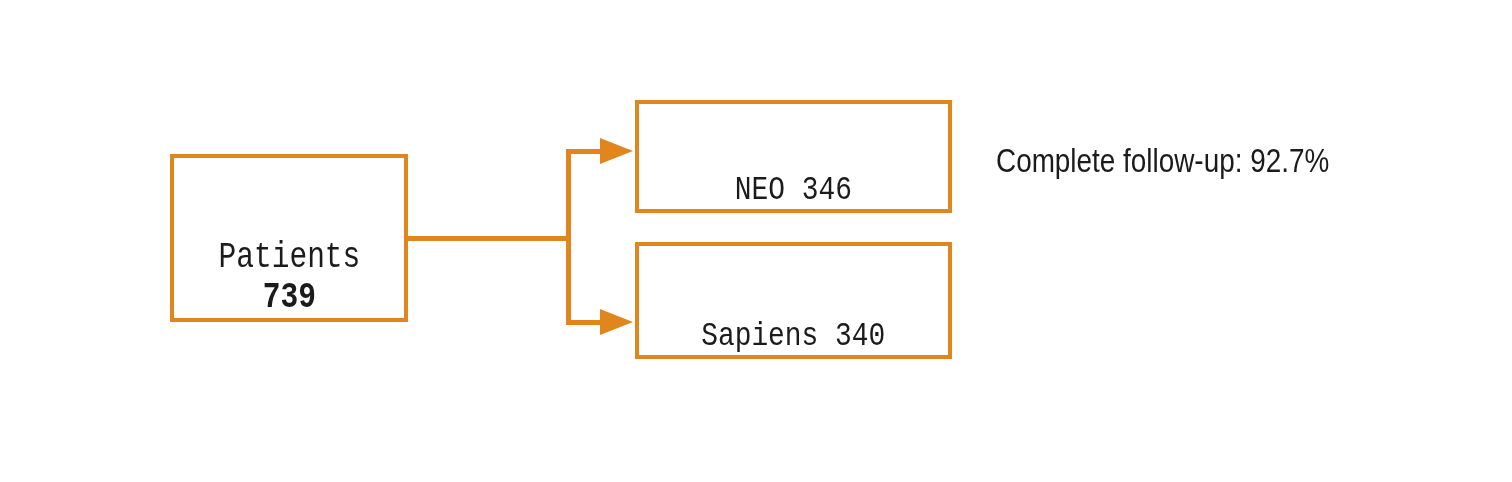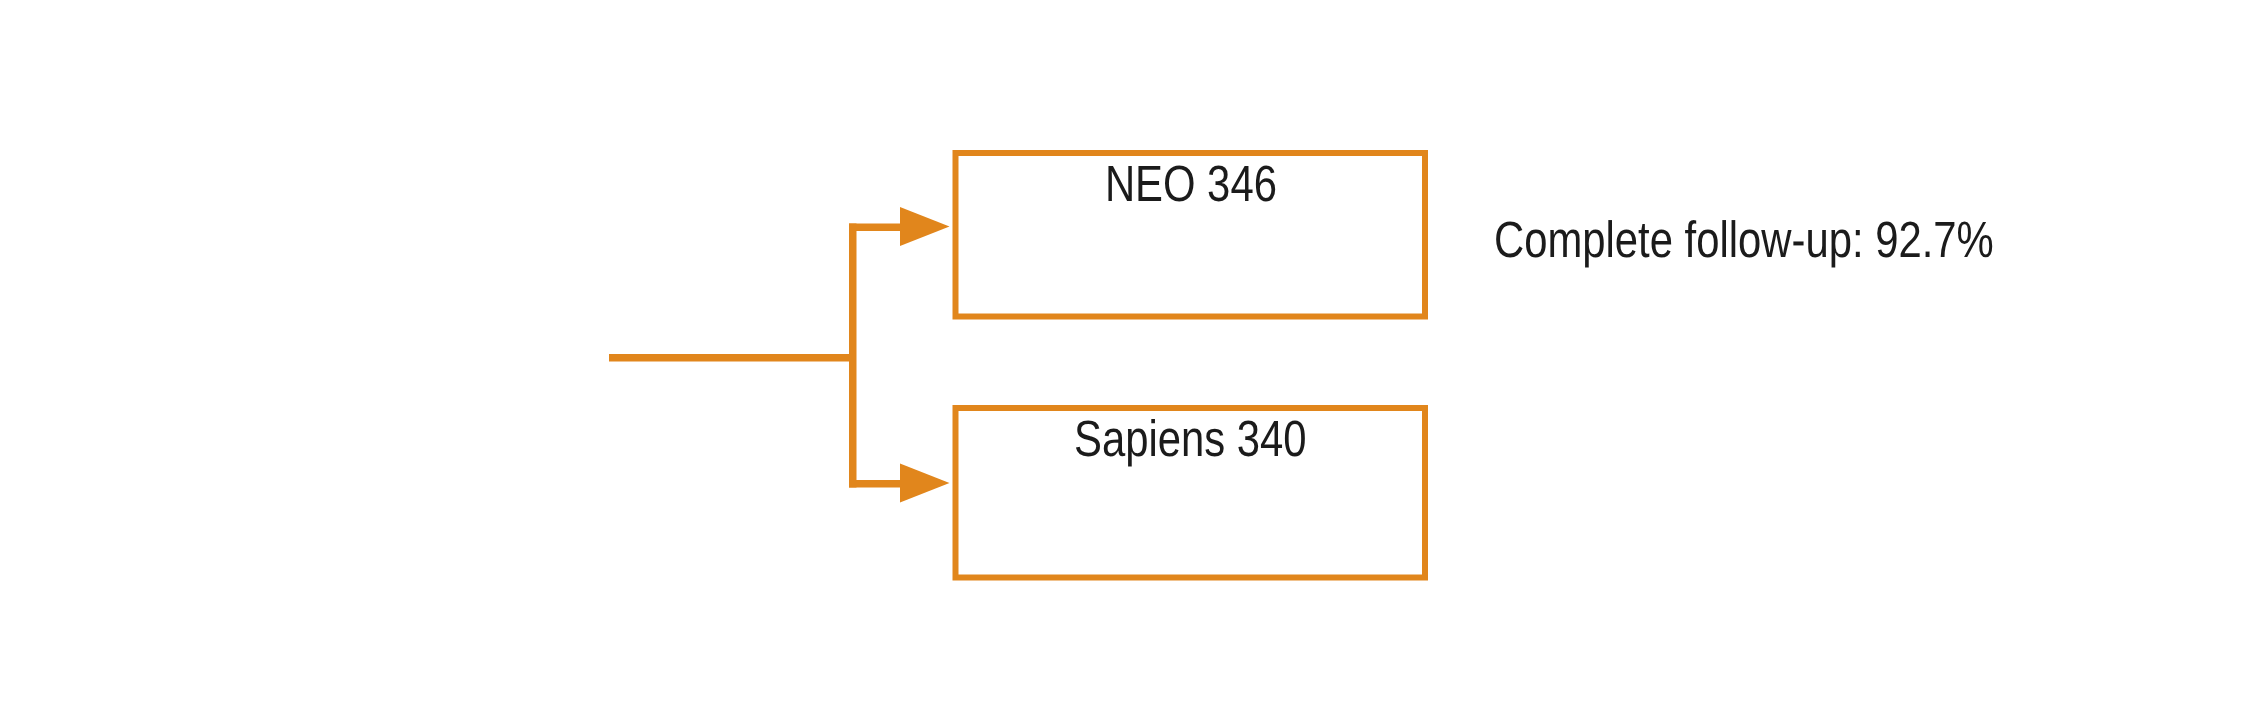--- a/index.html
+++ b/index.html
@@ -18,36 +18,37 @@
     color: var(--text);
     overflow: hidden;
   }
   .box {
     position: absolute;
     border: 4px solid var(--accent);
     background: var(--bg);
     display: flex;
     flex-direction: column;
     align-items: center;
-    justify-content: flex-start;
+    justify-content: flex-end;
     text-align: center;
+    font-family: Liberation Mono, monospace;
   }
   .box-patients {
     left: 170px; top: 154px;
     width: 238px; height: 168px;
     font-size: 36px;
     line-height: 40px;
   }
   .box-neo {
     left: 635px; top: 100px;
     width: 317px; height: 113px;
     font-size: 34px;
   }
   .box-sapiens {
-    left: 635px; top: 270px;
+    left: 635px; top: 242px;
     width: 317px; height: 117px;
     font-size: 34px;
   }
   .condensed {
     display: inline-block;
     transform: scaleX(0.82);
     transform-origin: center center;
     white-space: nowrap;
     letter-spacing: 0;
   }
@@ -78,20 +79,24 @@
   }
   .annotation .condensed { transform-origin: left center; }
   .annotation-top    { top: 143px; }
   .annotation-bottom { top: 299px; }
 </style>
 </head>
 <body>
 
 <div class="canvas">
 
+  <div class="box box-patients">
+    <span class="condensed">Patients</span>
+    <span class="condensed bold">739</span>
+  </div>
 
   <div class="connector line-main"></div>
   <div class="connector line-vertical"></div>
   <div class="connector line-top"></div>
   <div class="connector line-bottom"></div>
   <div class="arrowhead arrow-top"></div>
   <div class="arrowhead arrow-bottom"></div>
 
   <div class="box box-neo">
     <span class="condensed">NEO 346</span>

